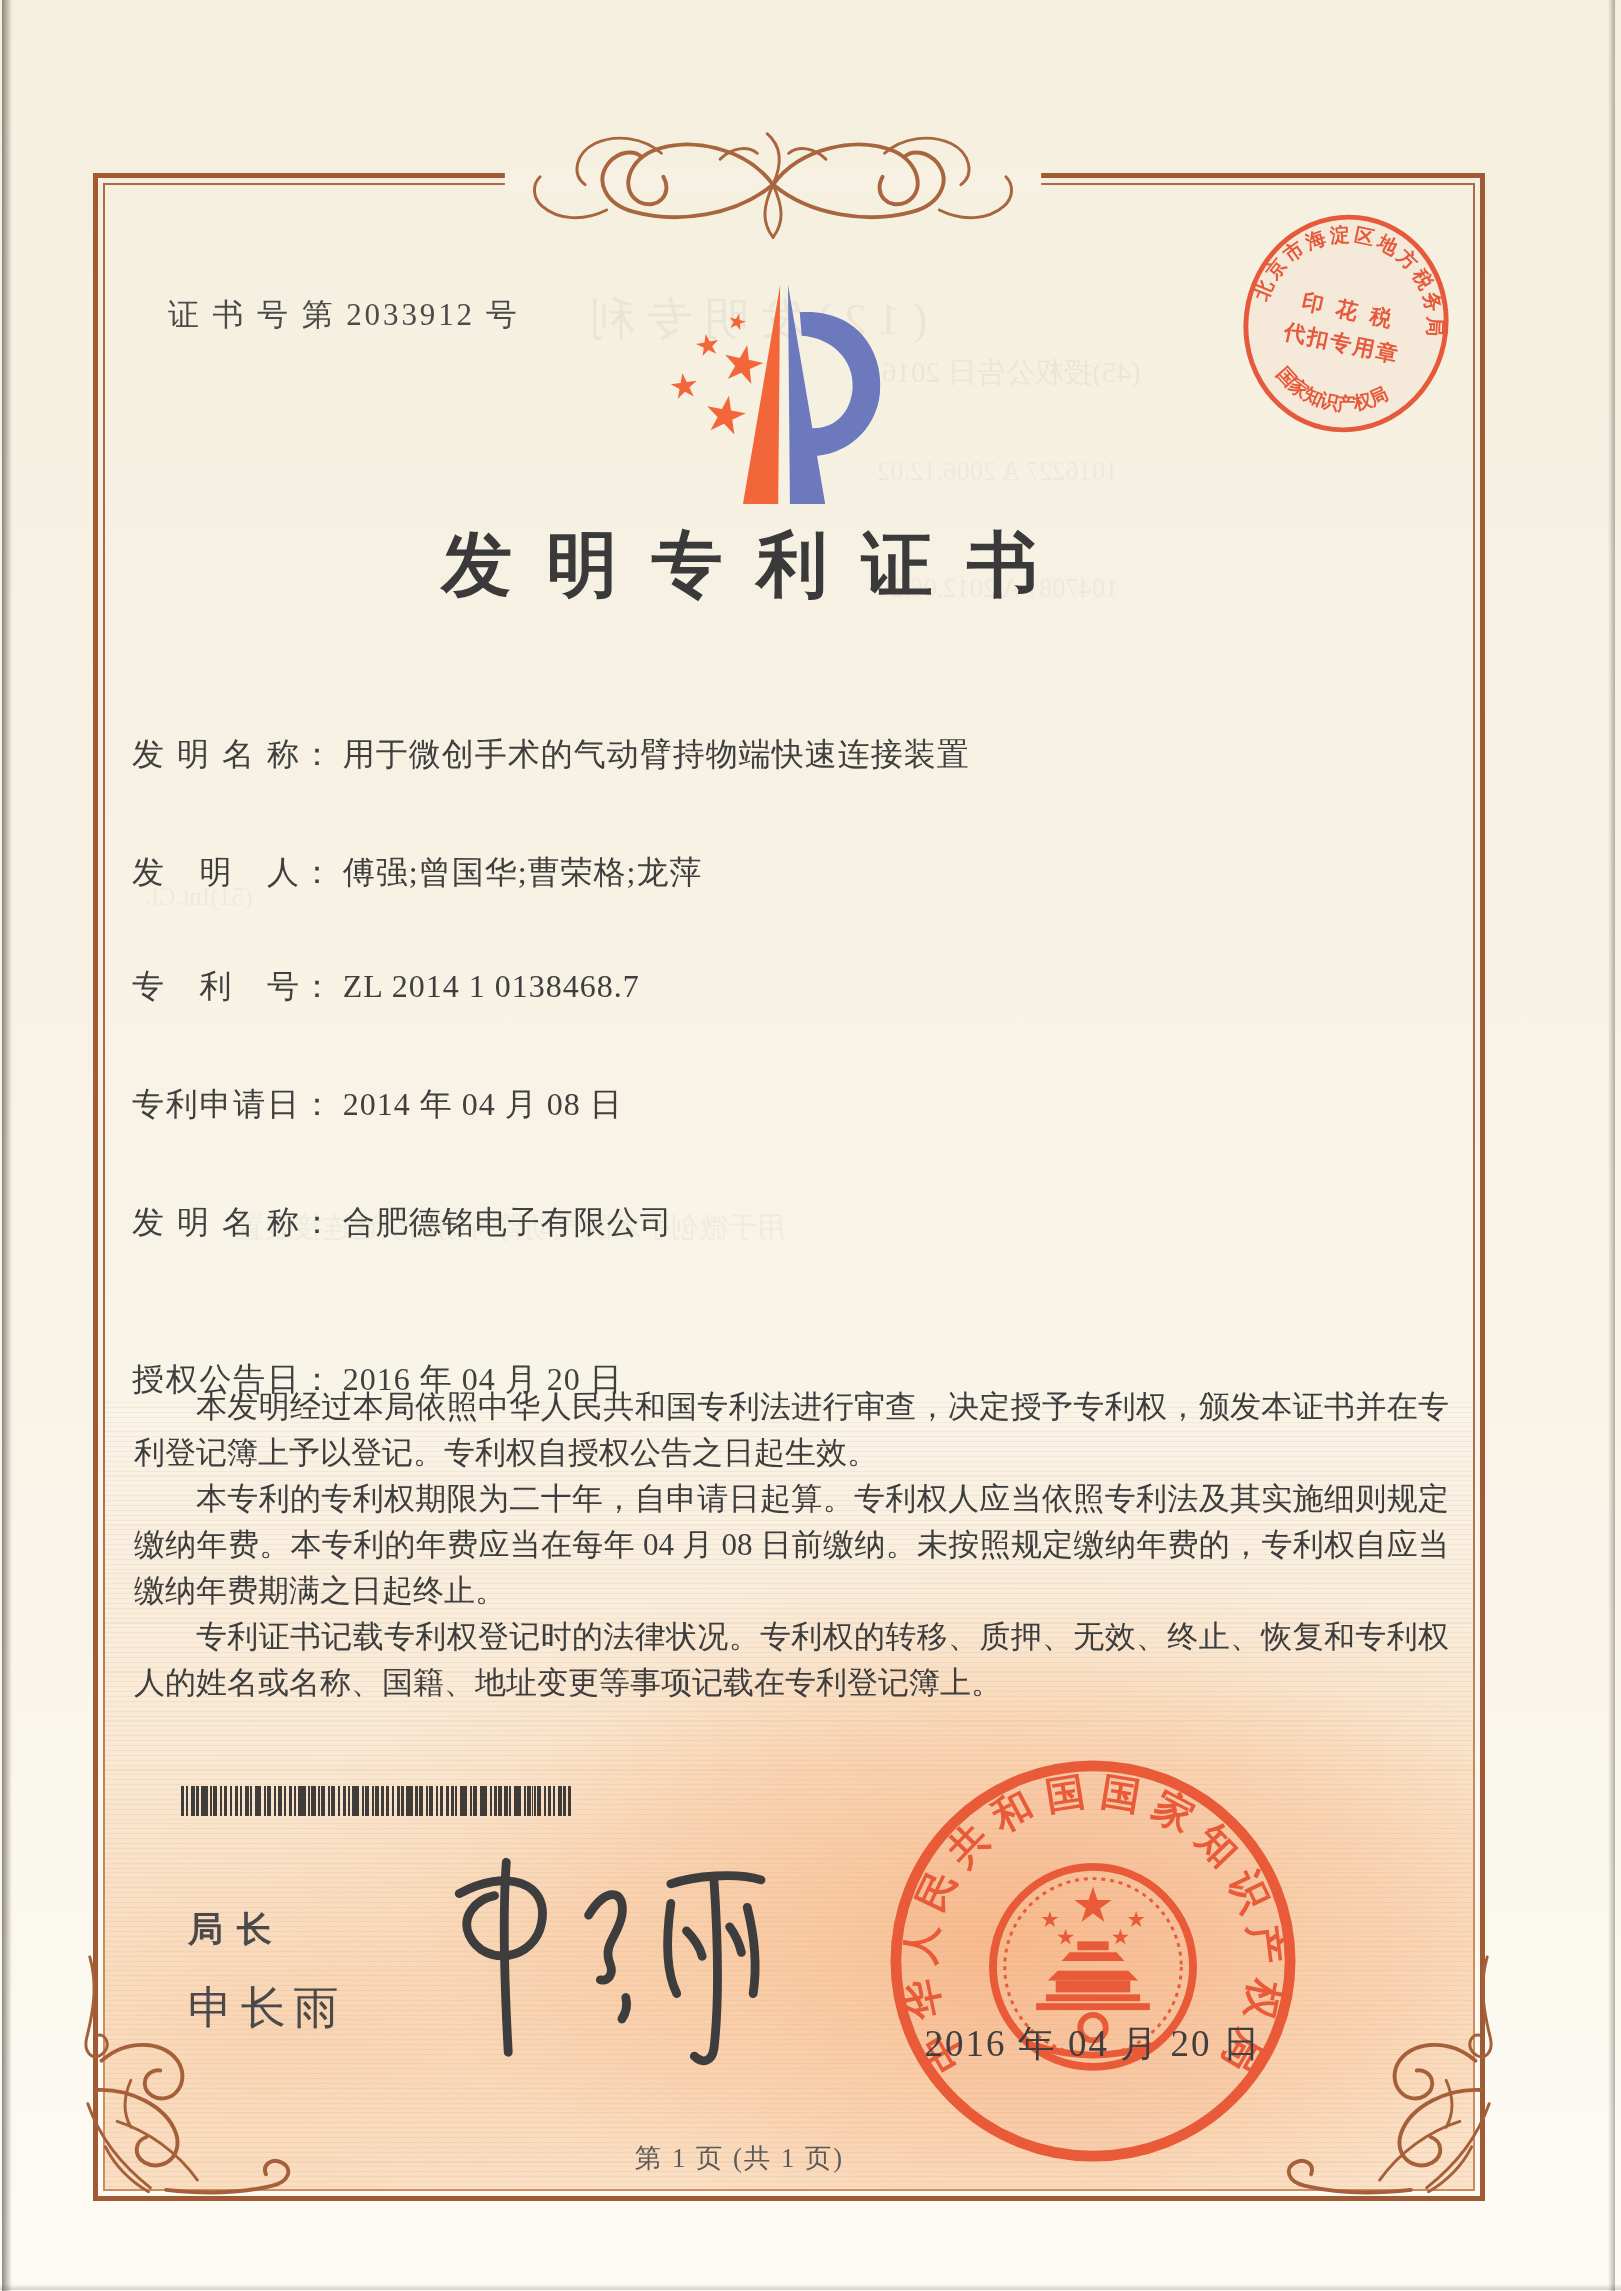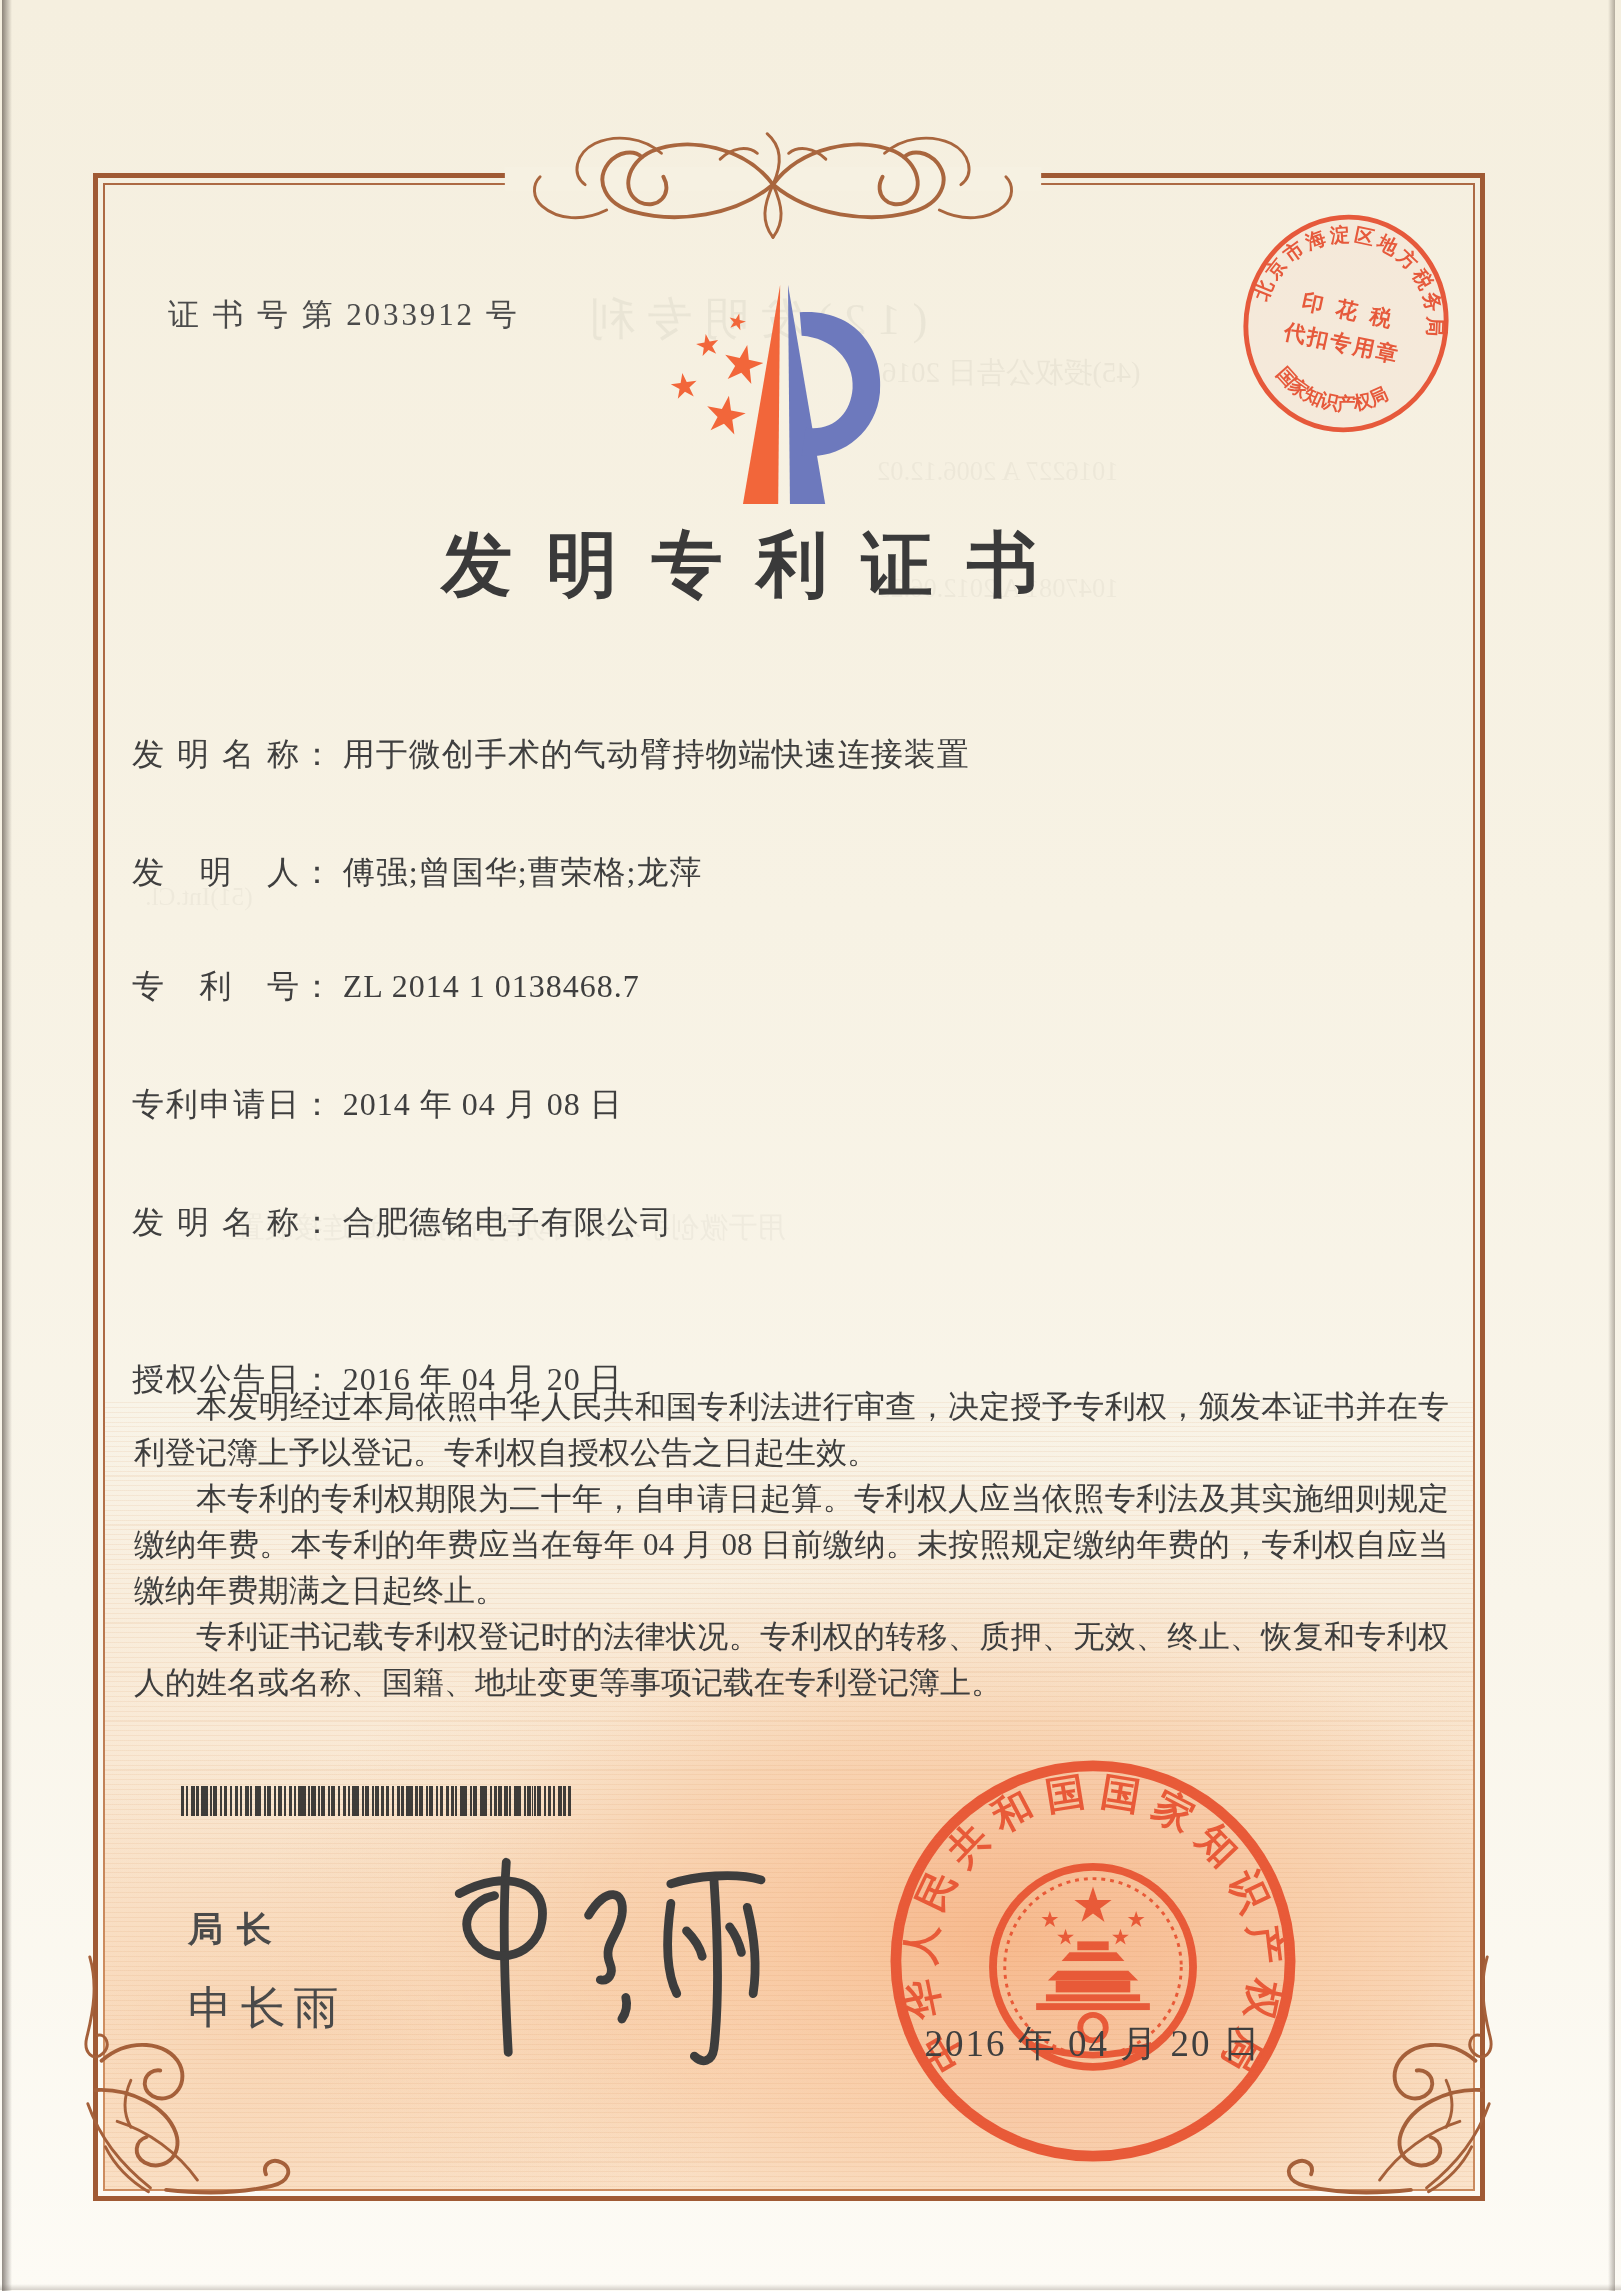--- a/index.html
+++ b/index.html
@@ -267,18 +267,19 @@
       <path stroke="none" d="M164,226 L256,226 L246,216 L174,216 Z"></path>
       <rect x="172" y="226" width="76" height="12" stroke="none"></rect>
       <rect x="162" y="240" width="96" height="7" stroke="none"></rect>
       <rect x="152" y="249" width="116" height="7" stroke="none"></rect>
       <circle cx="210" cy="274" r="13" fill="none" stroke-width="6"></circle>
       <path d="M150,292 Q210,312 270,292" fill="none" stroke-width="7"></path>
     </g>
   </svg>
   <div class="seal-date">2016 年 04 月 20 日</div>
 
+  <div class="footer">第 1 页 (共 1 页)</div>
 
   <div class="scan-edge-l"></div>
   <div class="scan-edge-r"></div>
   <div class="scan-edge-b"></div>
 </div>
 
 
 </body></html>

